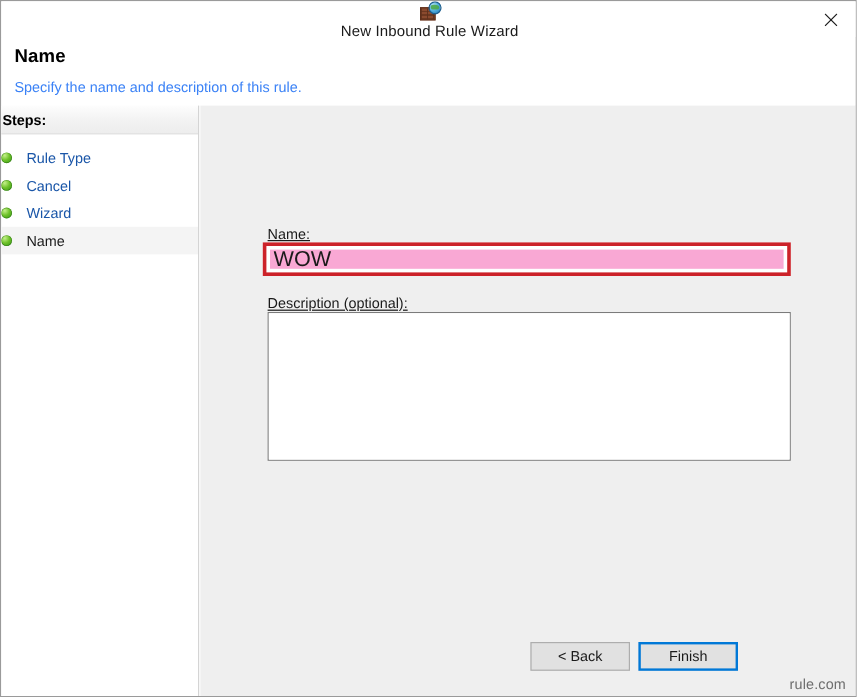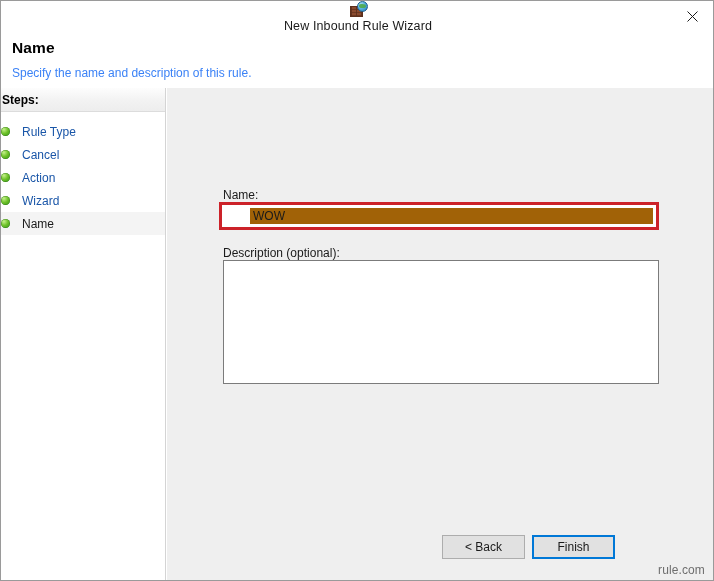--- a/index.html
+++ b/index.html
@@ -179,20 +179,21 @@
     left: 166px; top: 87px;
     width: 546px;
     height: 492px;
     background: #efefef;
   }
 
   .field-label {
     position: absolute;
     font-size: 12px;
     color: #1a1a1a;
+    text-decoration: underline;
   }
 
   
   .name-label { left: 56px; top: 100px; }
 
   .name-annotation {
     position: absolute;
     left: 52px;
     top: 114px;
     width: 440px;
@@ -200,27 +201,26 @@
     border: 3px solid #cc2229;
     box-sizing: border-box;
     background: #ffffff;
   }
   .name-input {
     position: absolute;
     left: 3px; top: 3px;
     right: 3px; bottom: 3px;
     border: none;
     outline: none;
-    background: #a16207;
+    background: #f9a8d4;
     font-family: "Liberation Sans", sans-serif;
-    font-size: 12px;
+    font-size: 18px;
     color: #1a1a1a;
     padding: 0 3px;
     box-sizing: border-box;
-    margin-left: 25px;
   }
 
   
   .desc-label { left: 56px; top: 158px; }
 
   .desc-box {
     position: absolute;
     left: 56px;
     top: 172px;
     width: 436px;
@@ -318,24 +318,20 @@
       <div class="step">
         <span class="step-bullet"></span>
         <span class="step-label">Rule Type</span>
       </div>
       <div class="step">
         <span class="step-bullet"></span>
         <span class="step-label">Cancel</span>
       </div>
       <div class="step">
         <span class="step-bullet"></span>
-        <span class="step-label">Action</span>
-      </div>
-      <div class="step">
-        <span class="step-bullet"></span>
         <span class="step-label">Wizard</span>
       </div>
       <div class="step current">
         <span class="step-bullet"></span>
         <span class="step-label">Name</span>
       </div>
     </div>
   </div>
 
   <div class="content">

